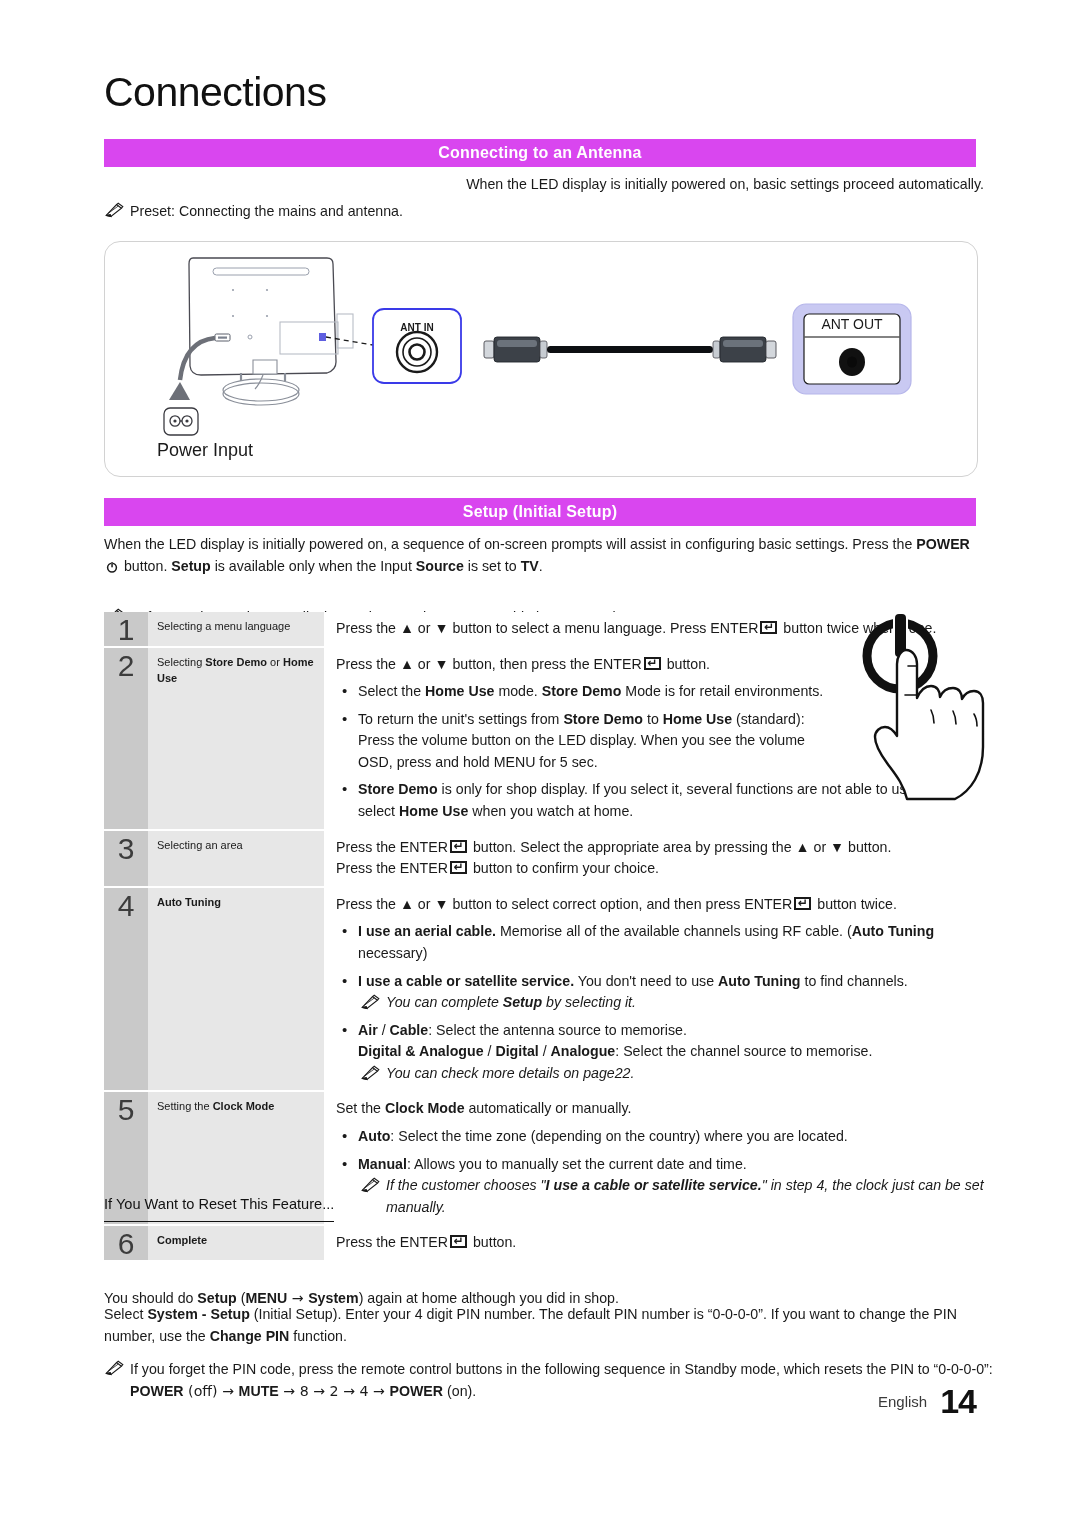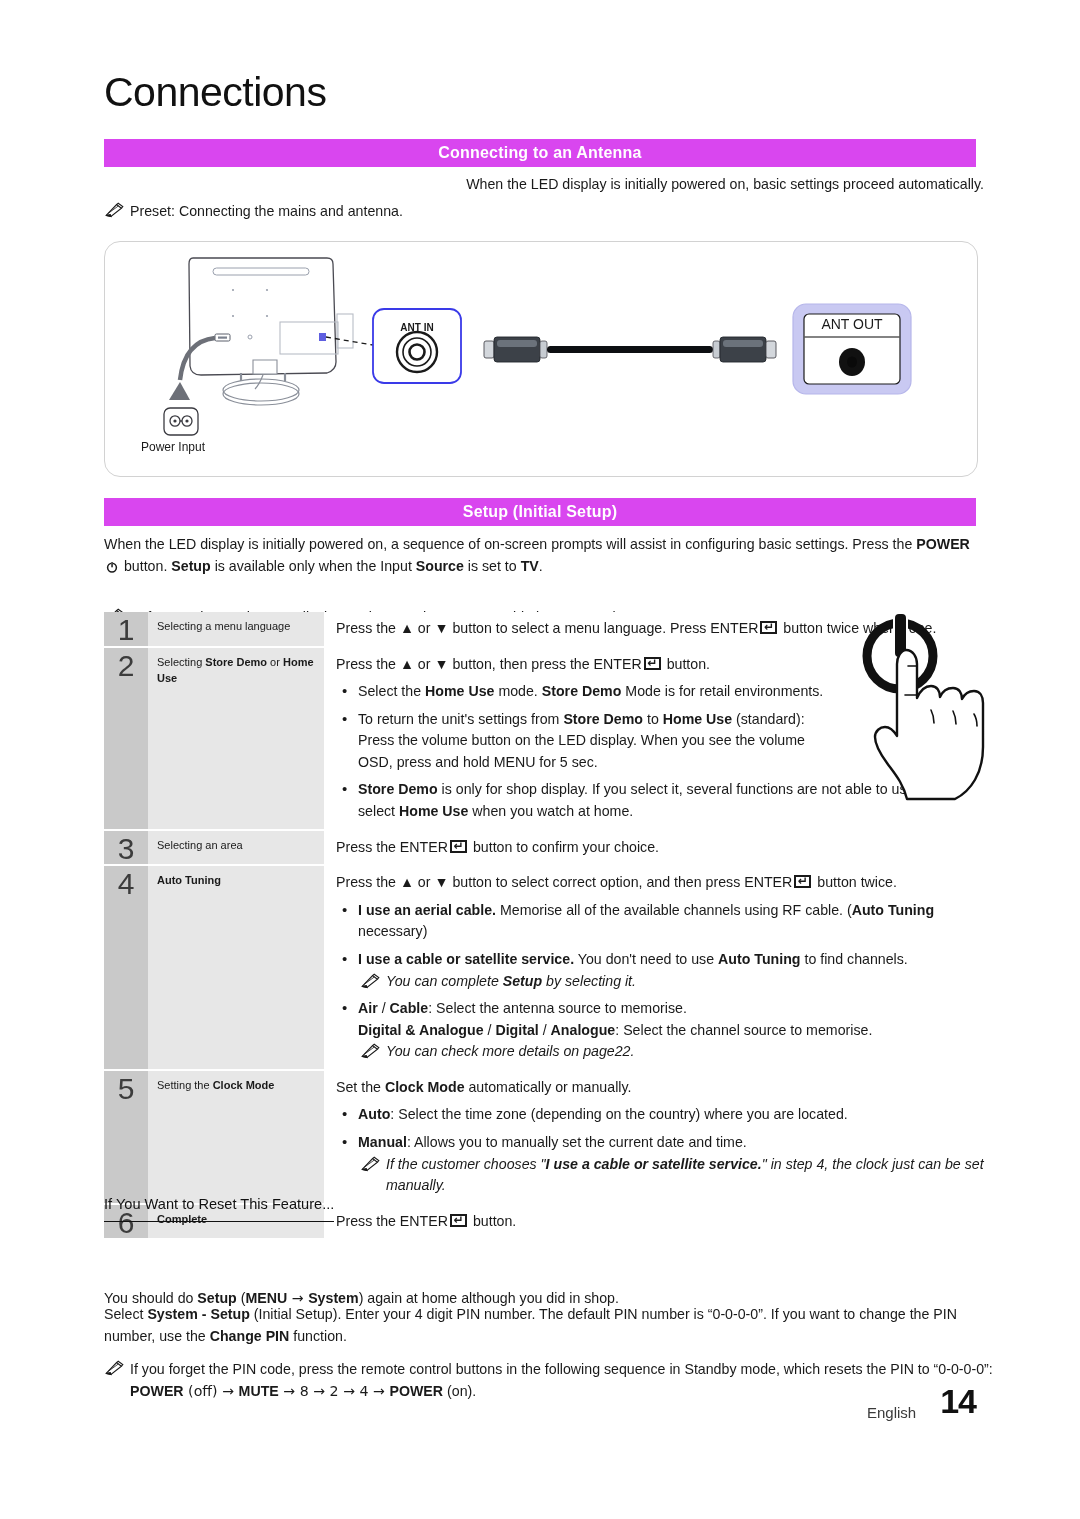--- a/index.html
+++ b/index.html
@@ -109,21 +109,21 @@
   
   .reset-head {
     position:absolute; left:104px; top:1196px;
     font-size:14.6px; font-weight:normal; color:#111;
     border-bottom:1.6px solid #111; padding-bottom:9px;
   }
 
   
   .footer {
     position:absolute; right:104px; top:1382px;
-    display:flex; align-items:flex-end; gap:24px;
+    display:flex; align-items:center; gap:13px;
   }
   .footer .lang { font-size:15px; color:#3a3a3a; }
   .footer .pg { font-size:34px; font-weight:bold; color:#111; letter-spacing:-1px; }
 </style>
 </head>
 <body>
 
 <div class="page">
 
   <div class="page-title">Connections</div>
@@ -210,21 +210,21 @@
       </g>
 
       <rect x="688" y="62" width="118" height="90" rx="13" fill="#c9c9f2" stroke="#b6b6ea" stroke-width="1.2"></rect>
       <rect x="699" y="72" width="96" height="70" rx="5" fill="#ffffff" stroke="#1a1a1a" stroke-width="1.2"></rect>
       <line x1="699" y1="95" x2="795" y2="95" stroke="#5a5a5a" stroke-width="1.6"></line>
       <ellipse cx="747" cy="120" rx="13" ry="14" fill="#111"></ellipse>
       <ellipse cx="747" cy="120" rx="5" ry="5.6" fill="#0a0a0a"></ellipse>
     </svg>
 
     
-    <div style="position:absolute; left:36px; top:198px; font-size:12px; color:#1a1a1a;">Power Input</div>
+    <div style="position:absolute; left:52px; top:198px; font-size:18px; color:#1a1a1a;">Power Input</div>
     <div style="position:absolute; left:288px; top:80px; width:48px; text-align:center; font-size:10px; font-weight:bold; color:#1a1a1a;">ANT IN</div>
     <div style="position:absolute; left:699px; top:74px; width:96px; text-align:center; font-size:14px; color:#1a1a1a;">ANT OUT</div>
   </div>
 
   <div class="section-bar" style="top:498px;">
     <span>Setup (Initial Setup)</span>
   </div>
 
   <div class="para" style="top:534px;">
     <span>When the LED display is initially powered on, a sequence of on-screen prompts will assist in configuring basic settings. Press the </span><b>POWER</b><span class="pwrglyph"><svg width="12" height="12" viewBox="0 0 12 12">
@@ -274,20 +274,21 @@
           </li>
           <li><b>Store Demo</b><span> is only for shop display. If you select it, several functions are not able to use. Please select </span><b>Home Use</b><span> when you watch at home.</span></li>
         </ul>
       </div>
     </div>
 
     <div class="step-row">
       <div class="step-num">3</div>
       <div class="step-label">Selecting an area</div>
       <div class="step-desc">
+        <p><span>Press the ENTER</span><span class="enterkey"></span><span> button. Select the appropriate area by pressing the </span><span>▲</span><span> or </span><span>▼</span><span> button.</span></p>
         <p><span>Press the ENTER</span><span class="enterkey"></span><span> button to confirm your choice.</span></p>
       </div>
     </div>
 
     <div class="step-row">
       <div class="step-num">4</div>
       <div class="step-label"><b>Auto Tuning</b></div>
       <div class="step-desc">
         <p><span>Press the </span><span>▲</span><span> or </span><span>▼</span><span> button to select correct option, and then press ENTER</span><span class="enterkey"></span><span> button twice.</span></p>
         <ul class="bullets">

